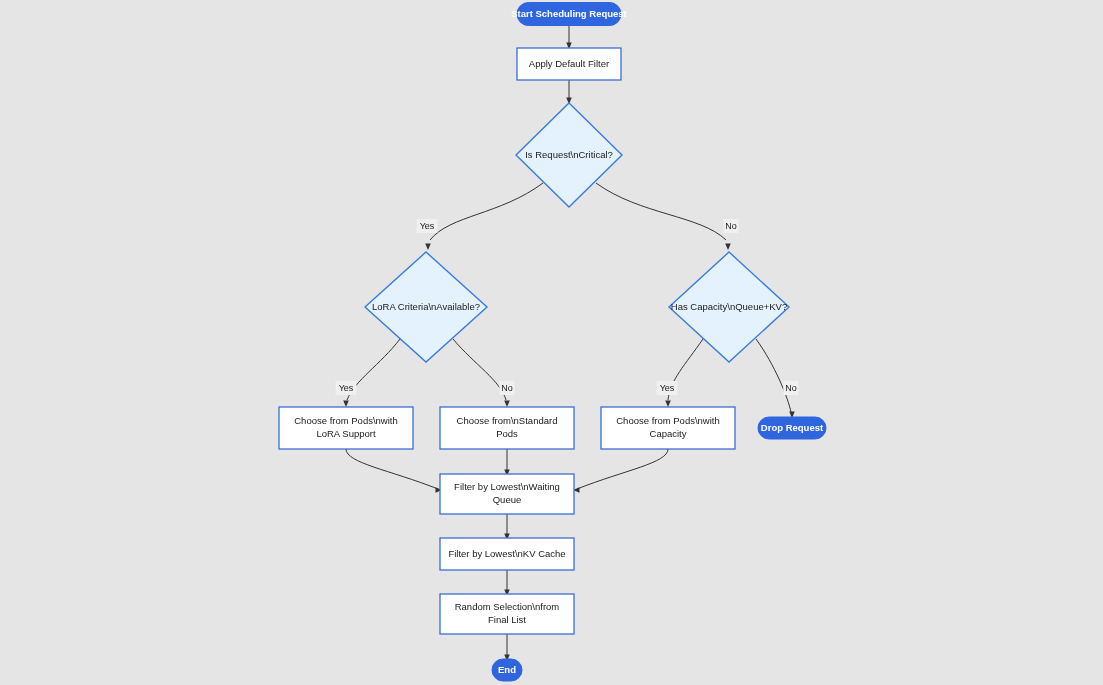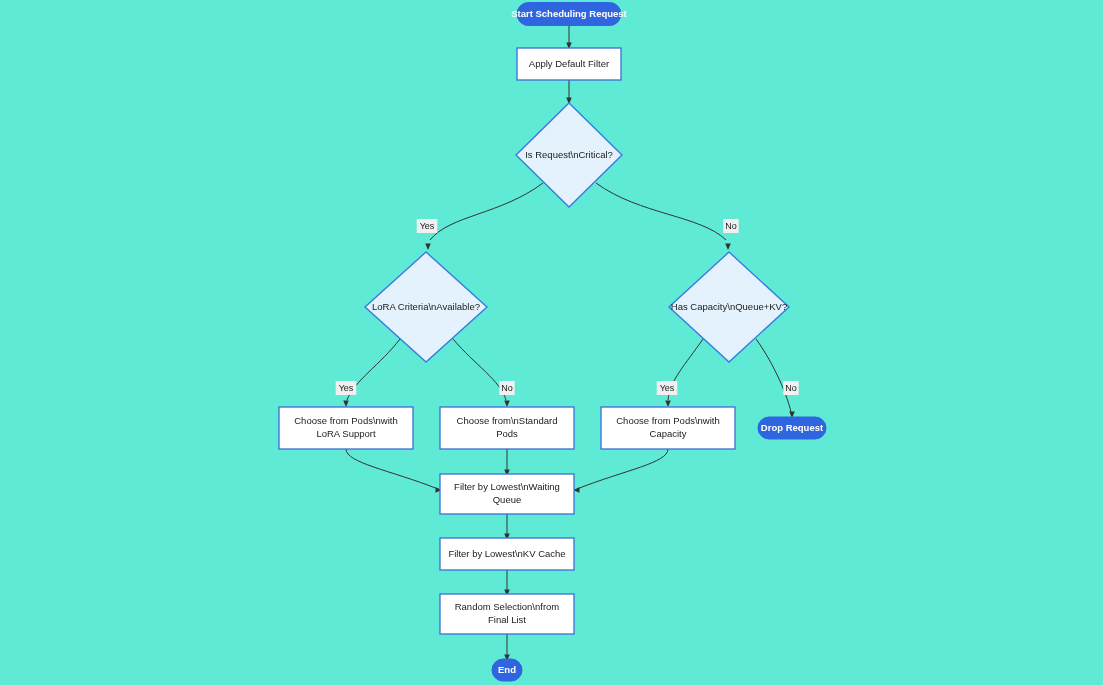--- a/index.html
+++ b/index.html
@@ -4,21 +4,21 @@
 <style>
   html, body {
     margin: 0;
     padding: 0;
     background: #ffffff;
   }
   #canvas {
     position: relative;
     width: 1103px;
     height: 685px;
-    background: #5eead4;
+    background: #e5e5e5;
     font-family: "Liberation Sans", sans-serif;
     overflow: hidden;
   }
   svg#flow {
     position: absolute;
     left: 0;
     top: 0;
     width: 1103px;
     height: 685px;
   }

